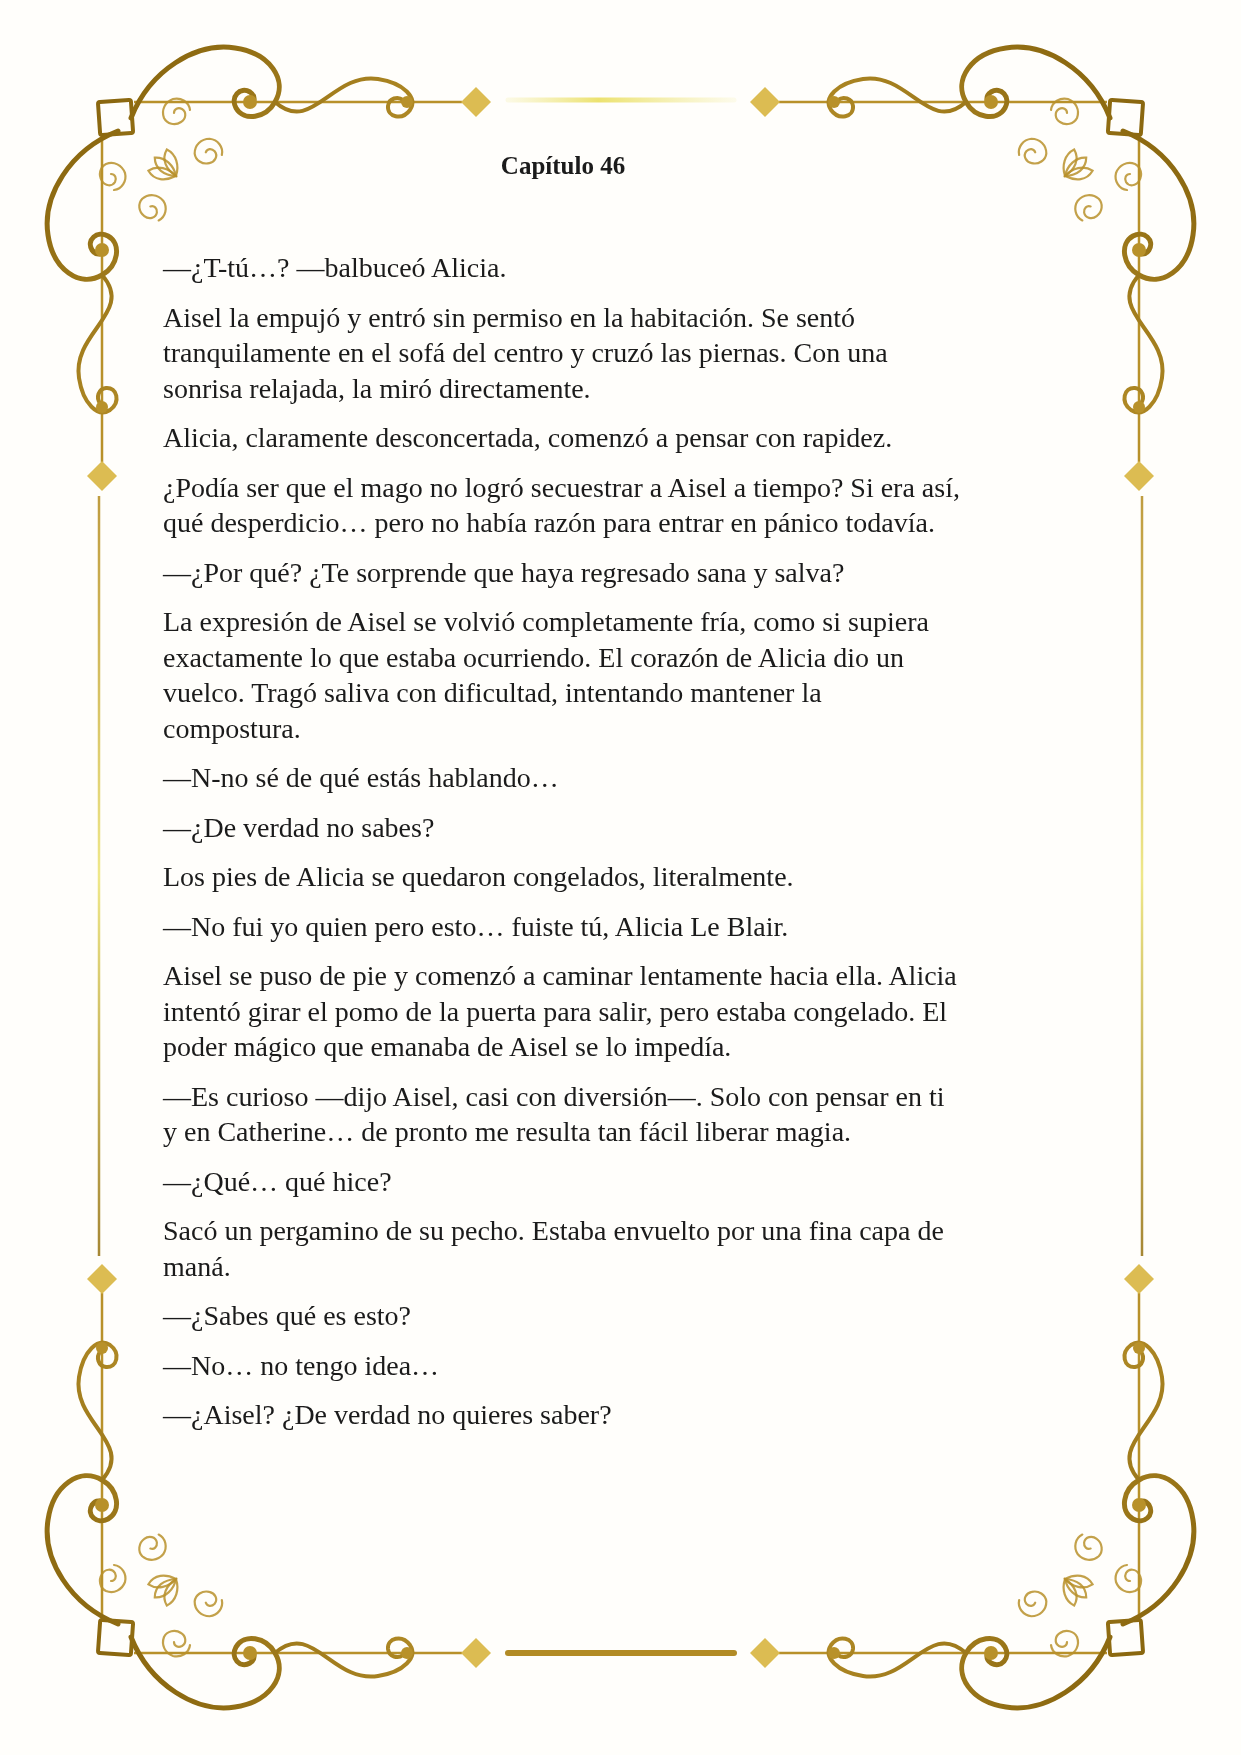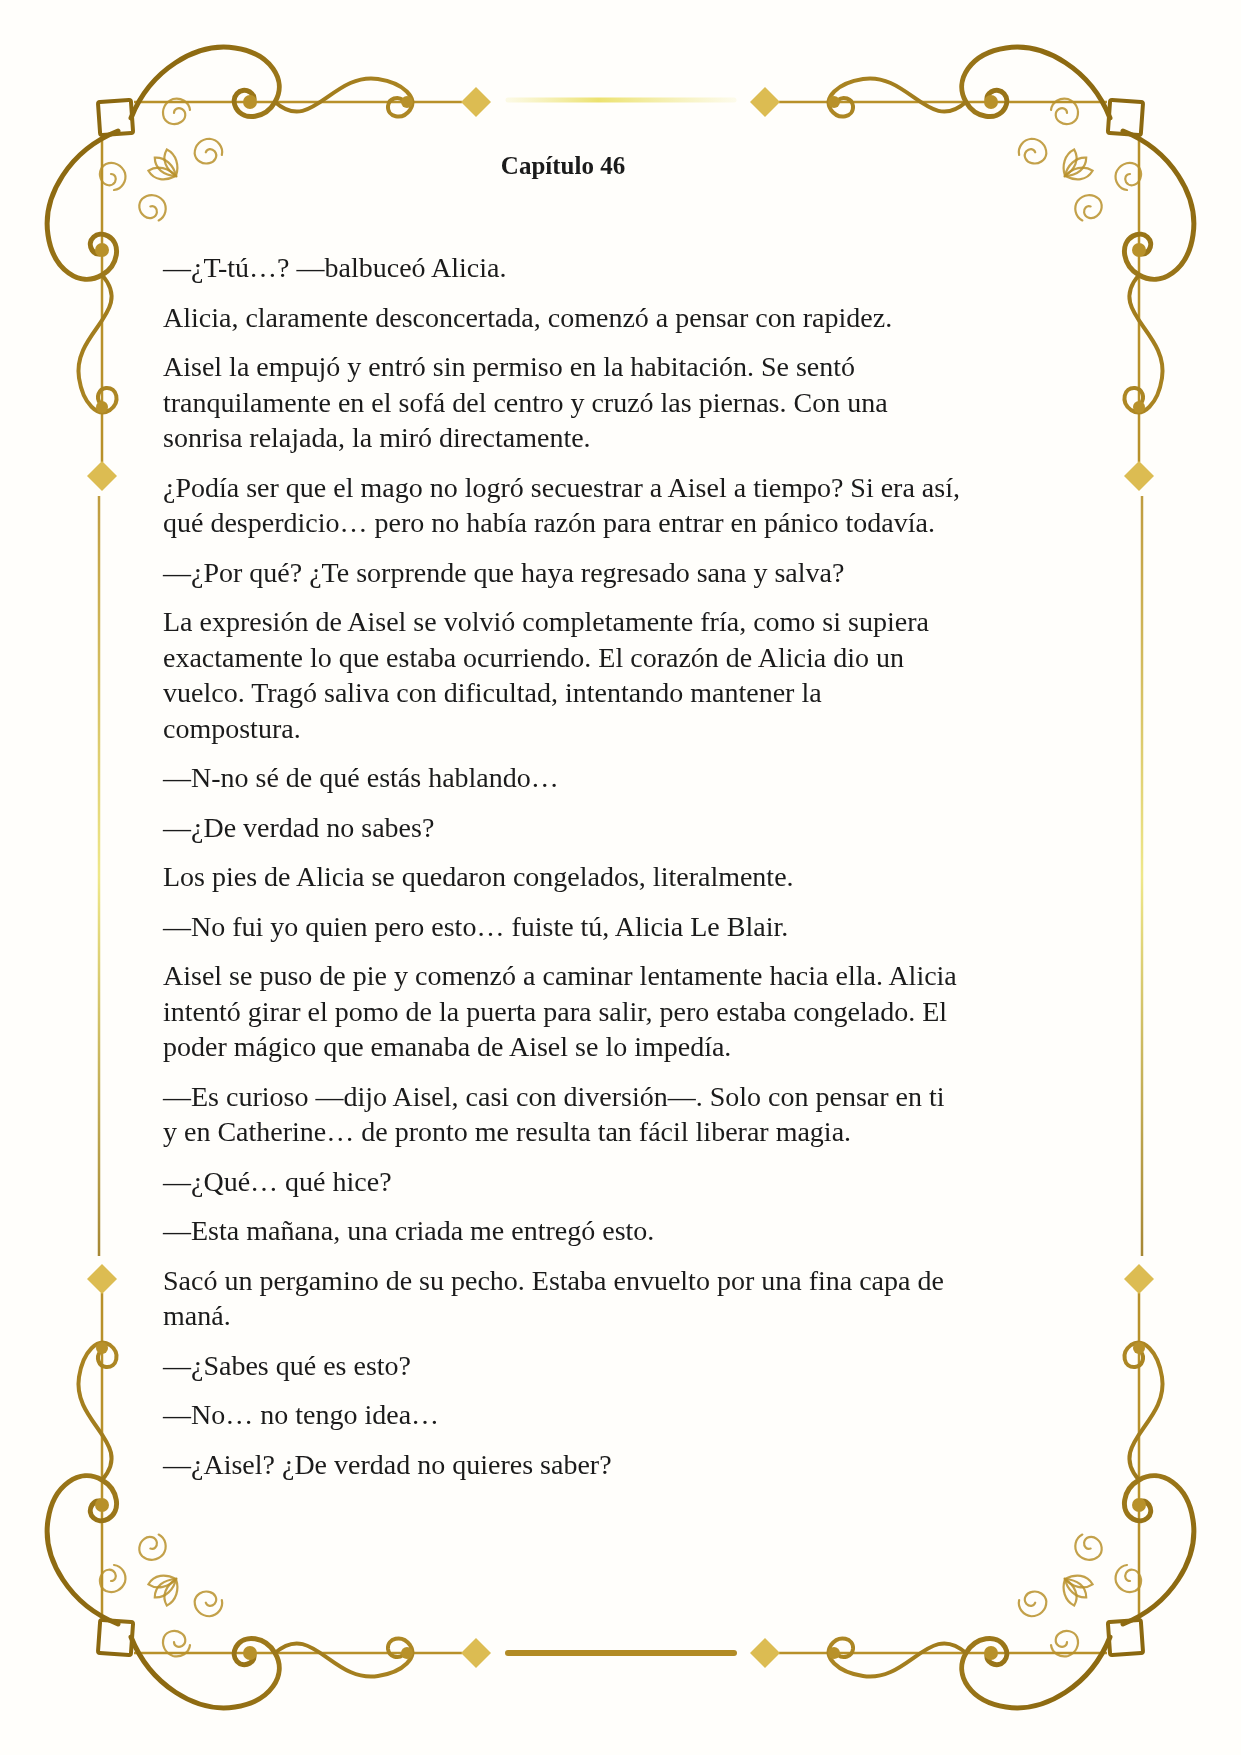--- a/index.html
+++ b/index.html
@@ -125,33 +125,32 @@
     <line class="top-rule" x1="508" y1="100" x2="734" y2="100"></line>
     <line class="bottom-rule" x1="508" y1="1653" x2="734" y2="1653"></line>
     <line class="edge-rule-left" x1="99" y1="496" x2="99" y2="1256"></line>
     <line class="edge-rule-right" x1="1142" y1="496" x2="1142" y2="1256"></line>
   </svg>
 
   <div class="content">
     <h1 class="chapter-title">Capítulo 46</h1>
     <div>
         <p class="para">—¿T-tú…? —balbuceó Alicia.</p>
+        <p class="para">Aisel la empujó y entró sin permiso en la habitación. Se sentó tranquilamente en el sofá del centro y cruzó las piernas. Con una sonrisa relajada, la miró directamente.</p>
         <p class="para">Alicia, claramente desconcertada, comenzó a pensar con rapidez.</p>
-        <p class="para">Aisel la empujó y entró sin permiso en la habitación. Se sentó tranquilamente en el sofá del centro y cruzó las piernas. Con una sonrisa relajada, la miró directamente.</p>
         <p class="para italic">¿Podía ser que el mago no logró secuestrar a Aisel a tiempo? Si era así, qué desperdicio… pero no había razón para entrar en pánico todavía.</p>
         <p class="para">—¿Por qué? ¿Te sorprende que haya regresado sana y salva?</p>
         <p class="para">La expresión de Aisel se volvió completamente fría, como si supiera exactamente lo que estaba ocurriendo. El corazón de Alicia dio un vuelco. Tragó saliva con dificultad, intentando mantener la compostura.</p>
         <p class="para">—N-no sé de qué estás hablando…</p>
         <p class="para">—¿De verdad no sabes?</p>
         <p class="para">Los pies de Alicia se quedaron congelados, literalmente.</p>
         <p class="para">—No fui yo quien pero esto… fuiste tú, Alicia Le Blair.</p>
         <p class="para">Aisel se puso de pie y comenzó a caminar lentamente hacia ella. Alicia intentó girar el pomo de la puerta para salir, pero estaba congelado. El poder mágico que emanaba de Aisel se lo impedía.</p>
         <p class="para">—Es curioso —dijo Aisel, casi con diversión—. Solo con pensar en ti y en Catherine… de pronto me resulta tan fácil liberar magia.</p>
         <p class="para">—¿Qué… qué hice?</p>
-        <p class="para">—Esta mañana, una criada me entregó esto.</p>
         <p class="para">Sacó un pergamino de su pecho. Estaba envuelto por una fina capa de maná.</p>
         <p class="para">—¿Sabes qué es esto?</p>
         <p class="para">—No… no tengo idea…</p>
         <p class="para">—¿Aisel? ¿De verdad no quieres saber?</p>
       </div>
   </div>
 
 </div>
 
 </body></html>

